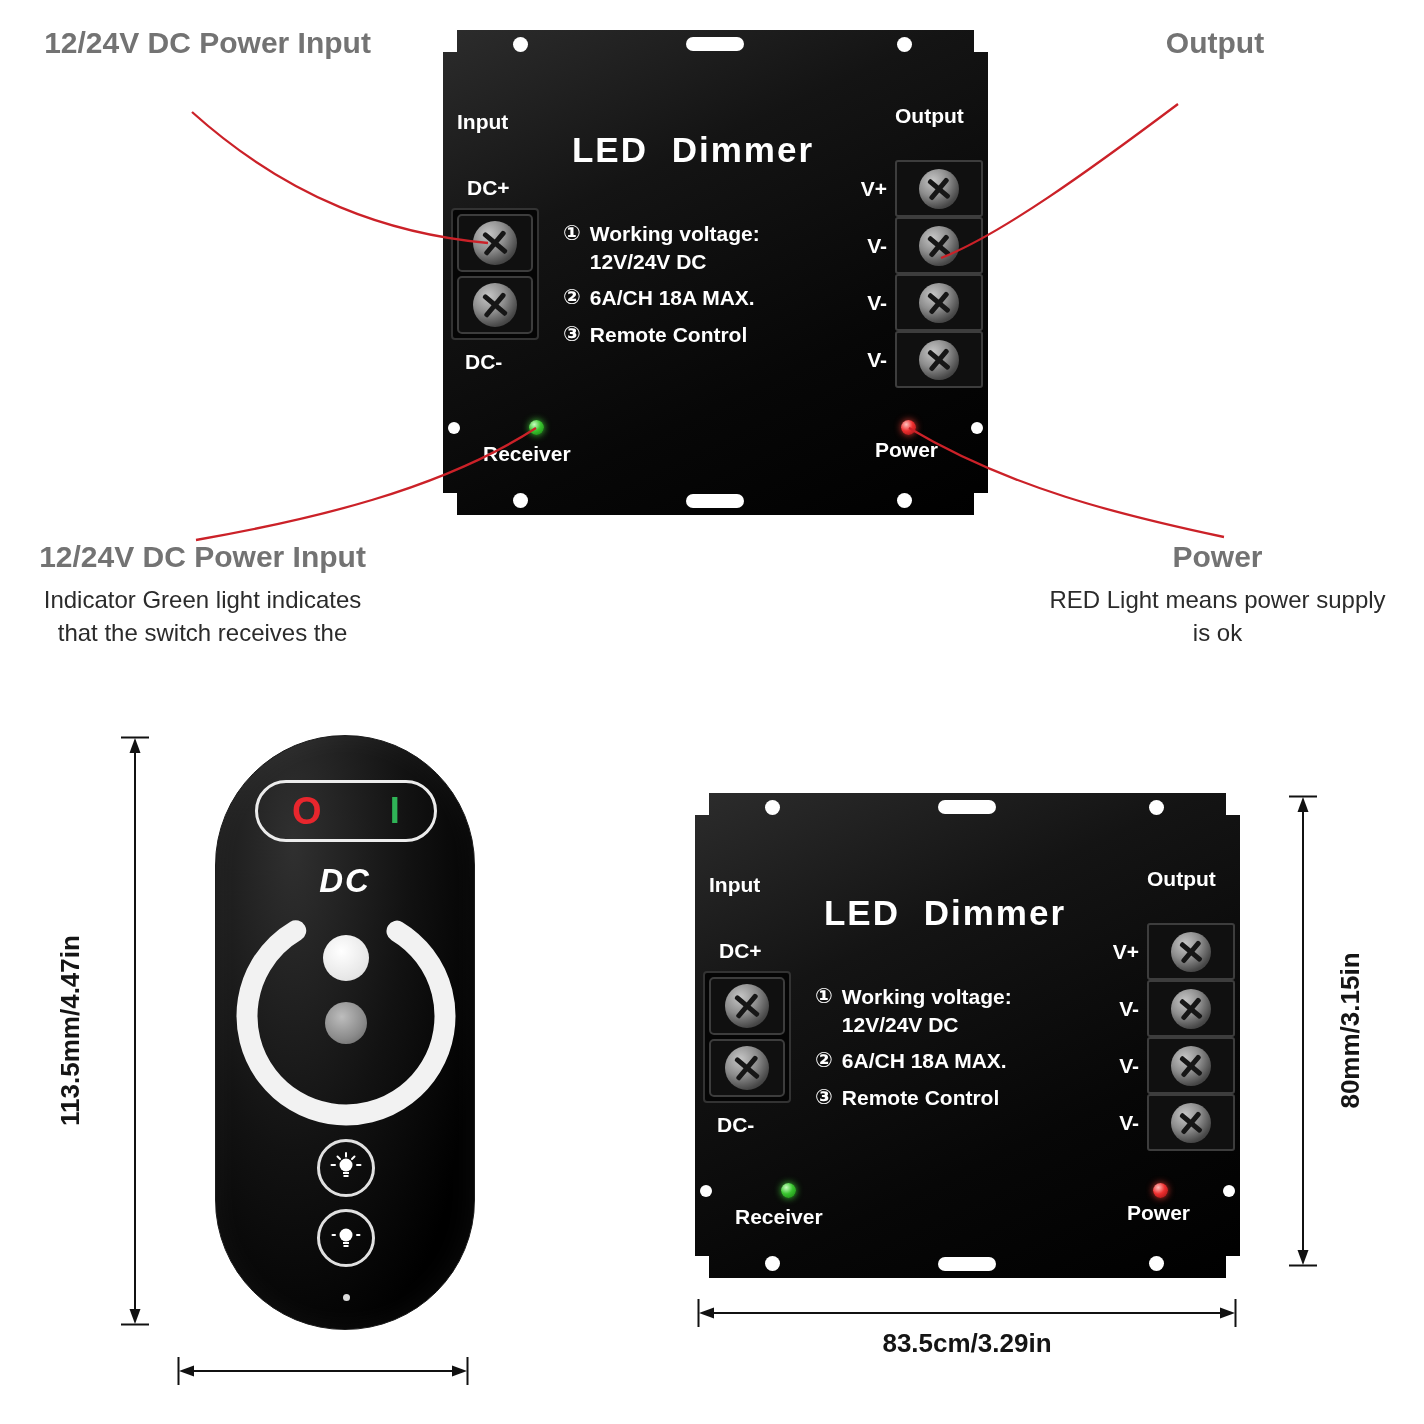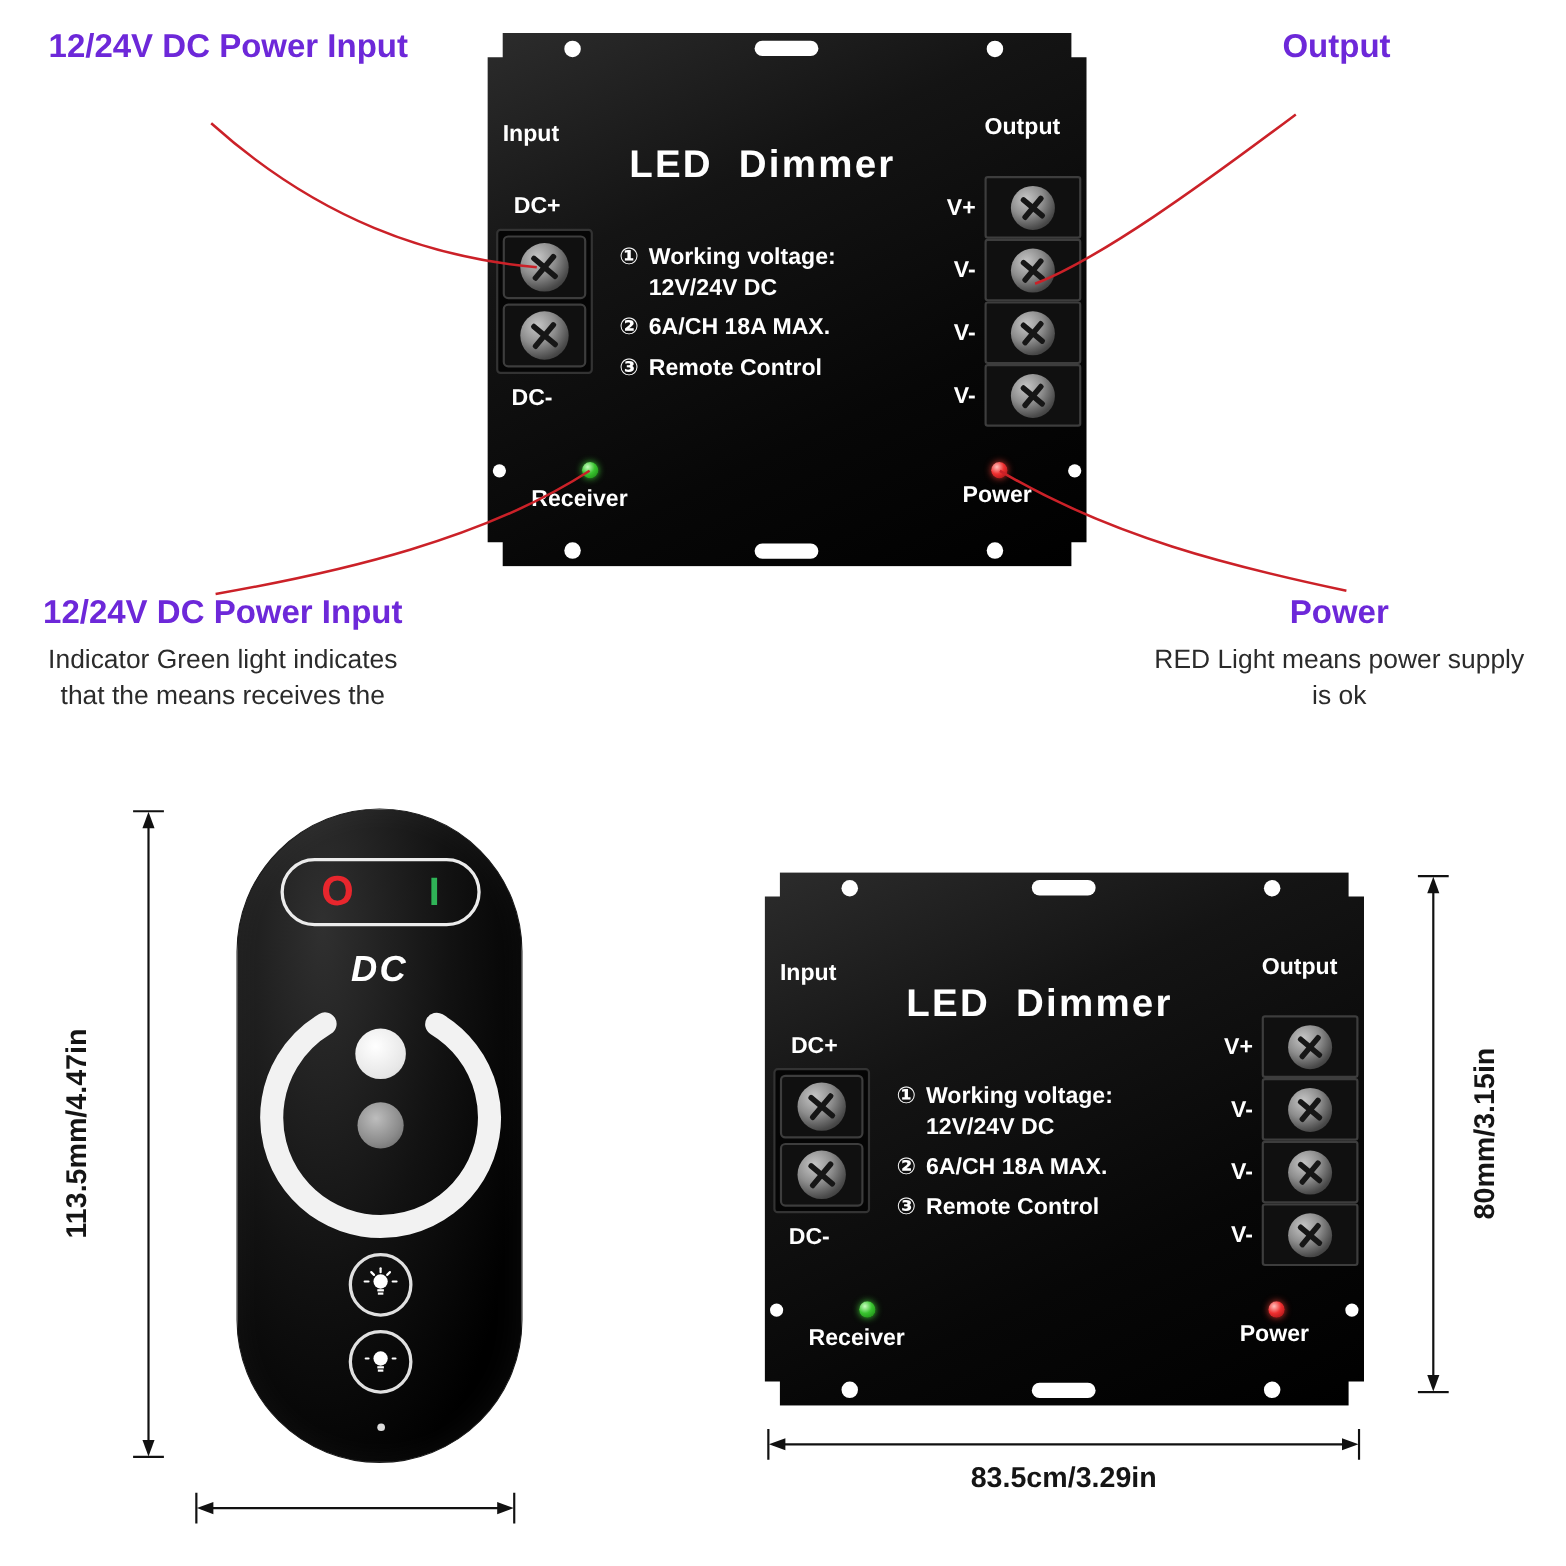--- a/index.html
+++ b/index.html
@@ -4,21 +4,21 @@
 <style>
   * { margin:0; padding:0; box-sizing:border-box; }
   body { background:#fff; }
   .canvas {
     position:relative; width:1424px; height:1424px; background:#fff;
     font-family:"Liberation Sans","DejaVu Sans",sans-serif; overflow:hidden;
   }
 
   
   .callout { position:absolute; text-align:center; z-index:3; }
-  .callout-title { font-size:30px; font-weight:bold; color:#6d28d9; line-height:1.15; }
+  .callout-title { font-size:30px; font-weight:bold; color:#737373; line-height:1.15; }
   .callout-desc  { font-size:24px; color:#2b2b2b; margin-top:8px; white-space:pre-line; line-height:1.4; }
   .callout.tl { left:5px;    top:26px;  width:405px; }
   .callout.tr { left:1030px; top:26px;  width:370px; }
   .callout.bl { left:0px;    top:540px; width:405px; }
   .callout.br { left:1020px; top:540px; width:395px; }
 
   .leader-lines { position:absolute; left:0; top:0; z-index:6; pointer-events:none; }
 
   
   .device-slot { position:absolute; width:545px; height:588px; z-index:2; }
@@ -100,21 +100,21 @@
 
   <div class="callout tl">
     <div class="callout-title">12/24V DC Power Input</div>
   </div>
   <div class="callout tr">
     <div class="callout-title">Output</div>
   </div>
   <div class="callout bl">
     <div class="callout-title">12/24V DC Power Input</div>
     <div class="callout-desc">Indicator Green light indicates
-that the means receives the</div>
+that the switch receives the</div>
   </div>
   <div class="callout br">
     <div class="callout-title">Power</div>
     <div class="callout-desc">RED Light means power supply
 is ok</div>
   </div>
 
   <svg class="leader-lines" width="1424" height="700">
     <g fill="none" stroke="#cb2128" stroke-width="2.3">
       <path d="M 192 112 C 290 200, 390 234, 488 243"></path>

